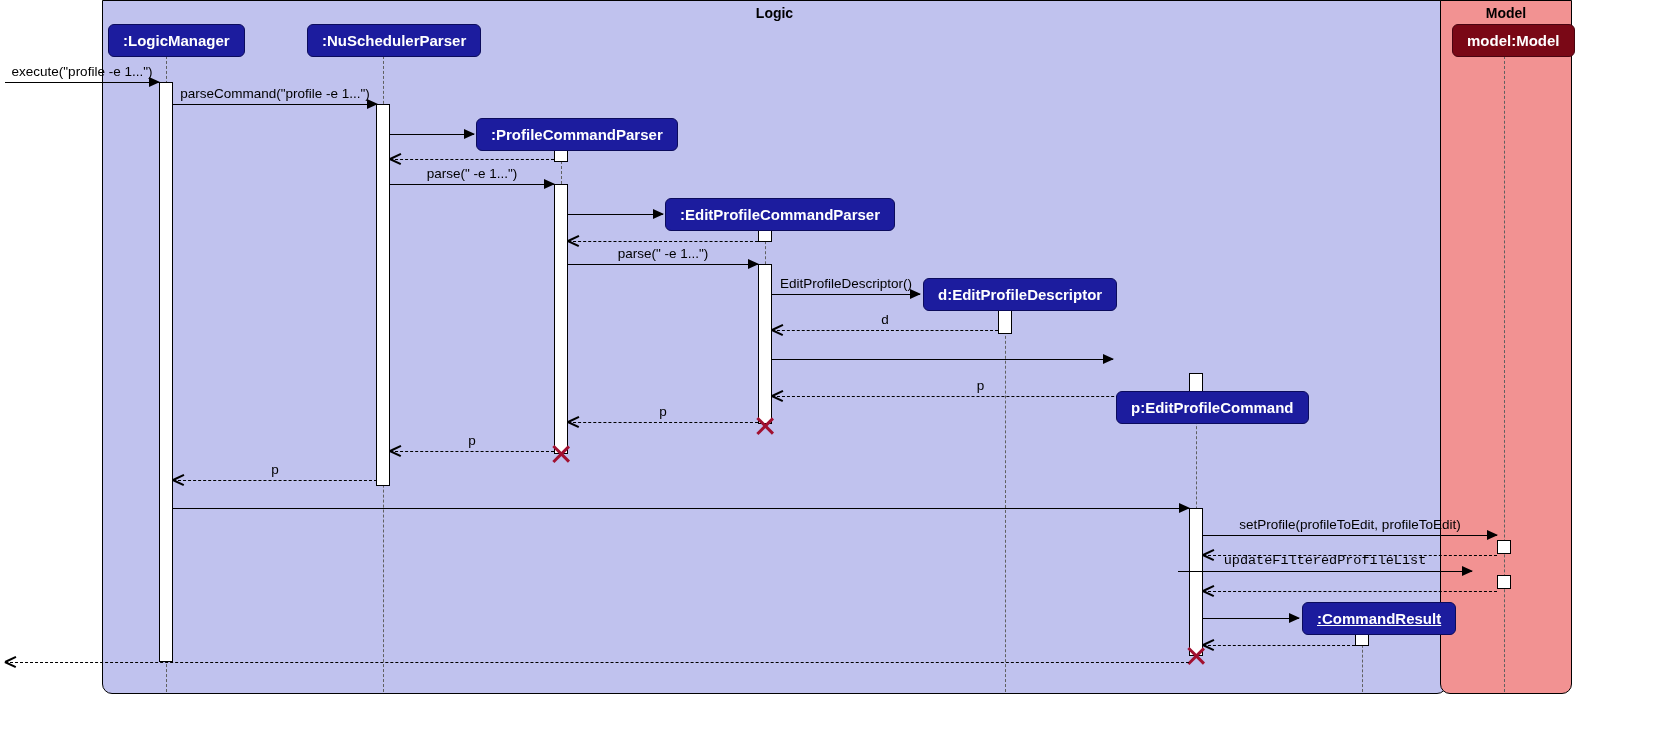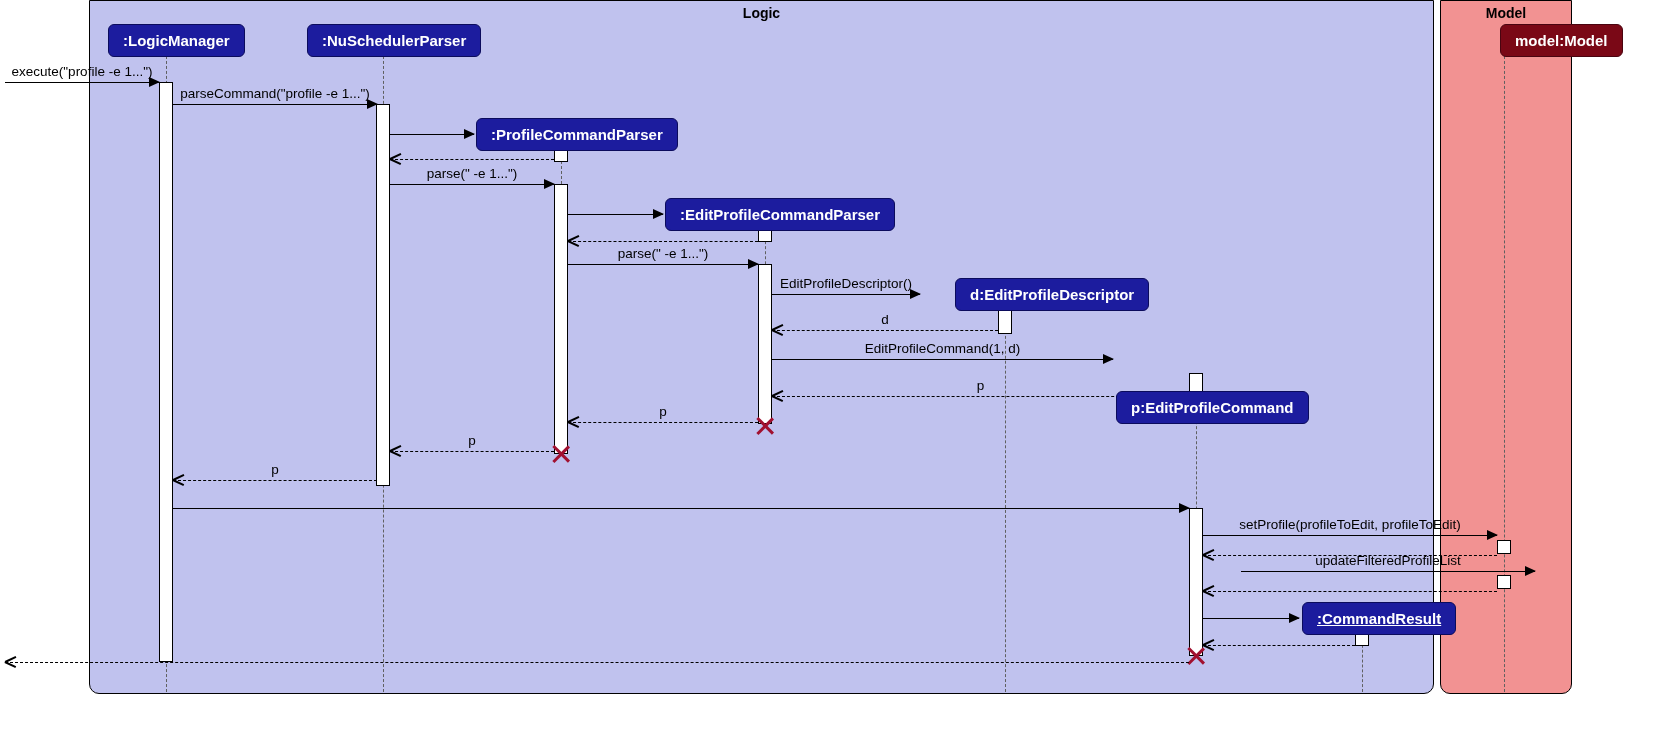--- a/index.html
+++ b/index.html
@@ -106,35 +106,35 @@
     width: 2.5px; height: 100%;
     background: #a11030;
     transform-origin: center;
   }
   .destroy::before { transform: translateX(-50%) rotate(45deg); }
   .destroy::after  { transform: translateX(-50%) rotate(-45deg); }
 </style>
 </head>
 <body>
 
-<div class="frame logic-frame" style="left:89px; top:0; width:1345px; height:694px;">
+<div class="frame logic-frame" style="left:102px; top:0; width:1345px; height:694px;">
   <div class="frame-label">Logic</div>
 </div>
 <div class="frame model-frame" style="left:1440px; top:0; width:132px; height:694px;">
   <div class="frame-label">Model</div>
 </div>
 
 <div class="lifeline-head" style="left:108px; top:24px;">:LogicManager</div>
 <div class="lifeline-head" style="left:307px; top:24px;">:NuSchedulerParser</div>
 <div class="lifeline-head" style="left:476px; top:118px;">:ProfileCommandParser</div>
 <div class="lifeline-head" style="left:665px; top:198px;">:EditProfileCommandParser</div>
-<div class="lifeline-head" style="left:923px; top:278px;margin-left:32px;">d:EditProfileDescriptor</div>
+<div class="lifeline-head" style="left:923px; top:278px;">d:EditProfileDescriptor</div>
 <div class="lifeline-head" style="left:1116px; top:343px;margin-top:48px;">p:EditProfileCommand</div>
 <div class="lifeline-head" style="left:1302px; top:602px;text-decoration:underline;">:CommandResult</div>
-<div class="lifeline-head model-head" style="left:1500px; top:24px;">model:Model</div>
+<div class="lifeline-head model-head" style="left:1452px; top:24px;">model:Model</div>
 
 <div class="lifeline-line" style="left:166px; top:56px; height:636px;"></div>
 <div class="lifeline-line" style="left:383px; top:56px; height:636px;"></div>
 <div class="lifeline-line" style="left:561px; top:151px; height:303px;"></div>
 <div class="lifeline-line" style="left:765px; top:231px; height:195px;"></div>
 <div class="lifeline-line" style="left:1005px; top:311px; height:381px;"></div>
 <div class="lifeline-line" style="left:1196px; top:376px; height:279px;"></div>
 <div class="lifeline-line" style="left:1362px; top:635px; height:57px;"></div>
 <div class="lifeline-line" style="left:1504px; top:56px; height:636px;"></div>
 
@@ -207,21 +207,20 @@
 
 <div class="msg" style="left:772px; top:316px; width:226px;">
   <div class="msg-line dashed"></div>
   <div class="arrow-left open"></div>
   <div class="msg-label">d</div>
 </div>
 
 <div class="msg" style="left:772px; top:345px; width:341px;">
   <div class="msg-line"></div>
   <div class="arrow-right solid"></div>
-  <div class="msg-label">EditProfileCommand(1, d)</div>
 </div>
 
 <div class="msg" style="left:772px; top:382px; width:417px;">
   <div class="msg-line dashed"></div>
   <div class="arrow-left open"></div>
   <div class="msg-label">p</div>
 </div>
 
 <div class="msg" style="left:568px; top:408px; width:190px;">
   <div class="msg-line dashed"></div>
@@ -250,21 +249,21 @@
   <div class="msg-line"></div>
   <div class="arrow-right solid"></div>
   <div class="msg-label">setProfile(profileToEdit, profileToEdit)</div>
 </div>
 
 <div class="msg" style="left:1203px; top:541px; width:294px;">
   <div class="msg-line dashed"></div>
   <div class="arrow-left open"></div>
 </div>
 
-<div class="msg" style="left:1241px; top:557px; width:294px;">
+<div class="msg" style="left:1178px; top:557px; width:294px;font-family:Liberation Mono, monospace;">
   <div class="msg-line"></div>
   <div class="arrow-right solid"></div>
   <div class="msg-label">updateFilteredProfileList</div>
 </div>
 
 <div class="msg" style="left:1203px; top:577px; width:294px;">
   <div class="msg-line dashed"></div>
   <div class="arrow-left open"></div>
 </div>
 

